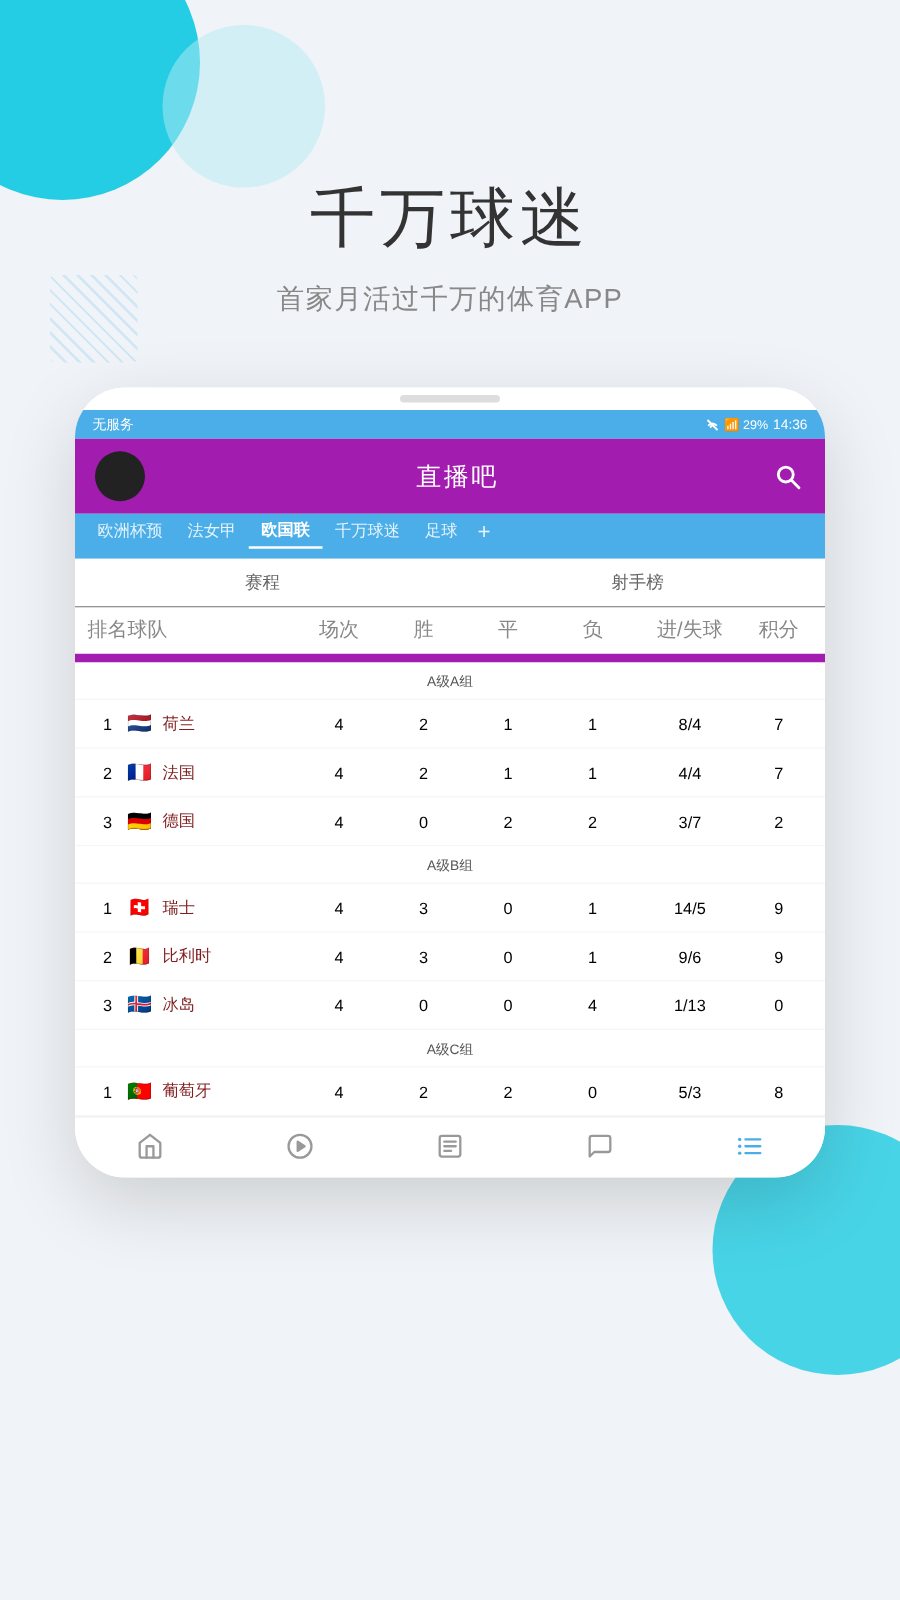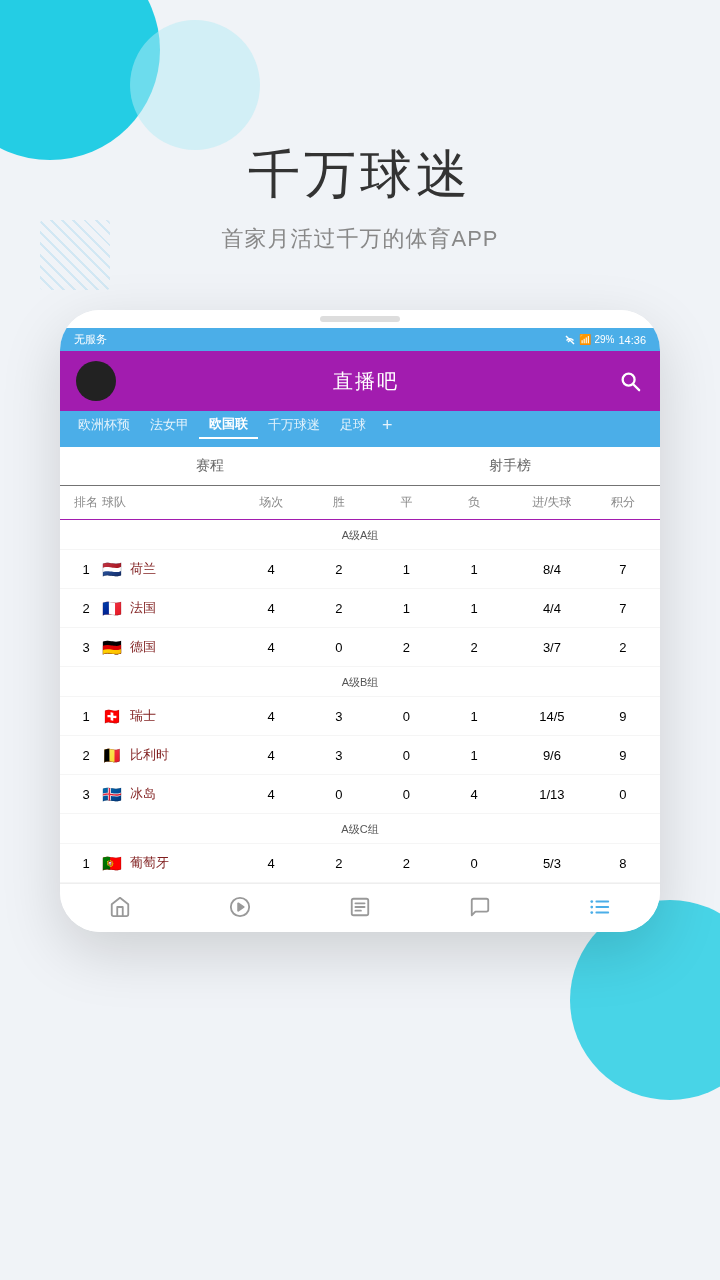--- a/index.html
+++ b/index.html
@@ -201,22 +201,22 @@
     .standings-table {
       background: #fff;
       width: 100%;
       font-size: 13px;
     }
     .table-header {
       display: flex;
       align-items: flex-start;
       padding: 8px 10px;
       color: #888;
-      font-size: 12px;
-      border-bottom: 1px solid #a21caf;
+      font-size: 16px;
+      border-bottom: 7px solid #a21caf;
     }
     .col-rank { width: 32px; text-align: center; }
     .col-team { flex: 2; text-align: left; }
     .col-num { flex: 1; text-align: center; }
     .col-score { flex: 1.3; text-align: center; }
     .col-pts { flex: 0.8; text-align: center; }
 
     .group-header {
       text-align: center;
       padding: 8px 0 6px;

